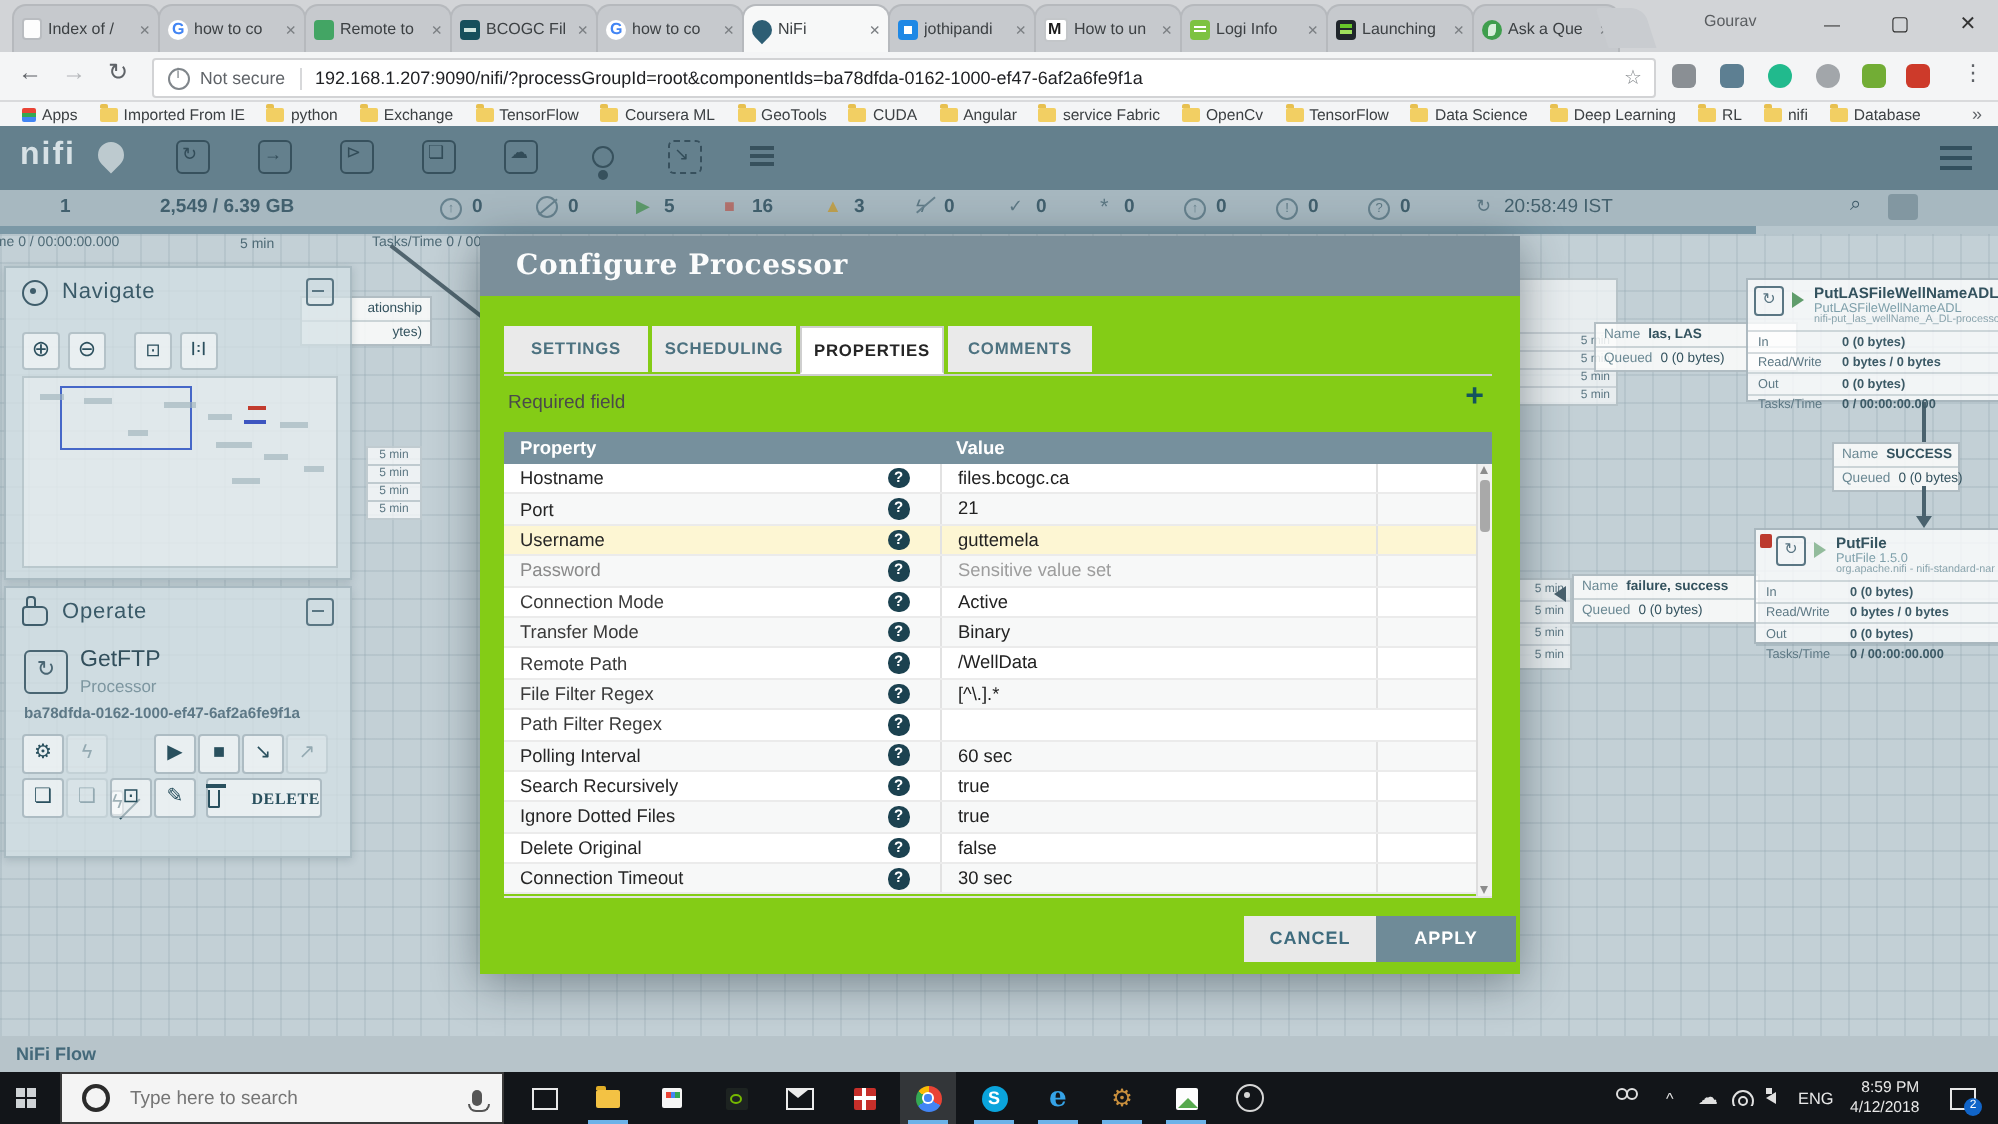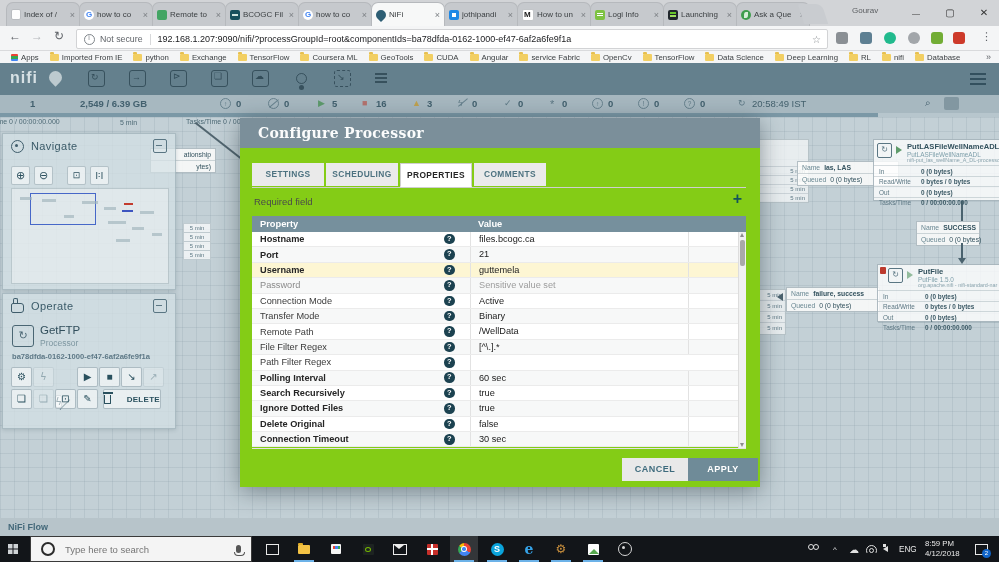--- a/index.html
+++ b/index.html
@@ -134,21 +134,21 @@
   .mm-view{position:absolute;left:18px;top:4px;width:64px;height:30px;border:1.6px solid #4667c8;}
   .mm-chip{position:absolute;background:#9fb4bb;opacity:.65;height:3px;}
   .mm-red{position:absolute;left:112px;top:14px;width:9px;height:1.5px;background:#c23b2e;}
   .mm-blue{position:absolute;left:110px;top:21px;width:11px;height:2px;background:#3d55c0;}
   .op-card-ic{position:absolute;left:9px;top:31px;width:20px;height:20px;border:1.6px solid #4a6673;border-radius:3px;font-size:11px;line-height:19px;text-align:center;color:#4a6673;}
   .op-name{position:absolute;left:37px;top:30px;font-size:11.5px;color:#324f5c;}
   .op-type{position:absolute;left:37px;top:44px;font-size:8.5px;color:#7d96a0;}
   .op-id{position:absolute;left:9px;top:58px;font-size:7.6px;color:#5d7886;white-space:nowrap;font-weight:bold;}
   .ob{position:absolute;width:19px;height:18px;background:rgba(255,255,255,.55);border:1px solid rgba(100,125,137,.45);border-radius:2px;font-size:10px;line-height:17px;text-align:center;color:#29505e;}
   .ob.faded{opacity:.35;}
-  .ob-del{position:absolute;width:56px;height:18px;background:rgba(255,255,255,.55);border:1px solid rgba(100,125,137,.45);border-radius:2px;display:flex;align-items:center;justify-content:center;gap:16px;}
+  .ob-del{position:absolute;width:56px;height:18px;background:rgba(255,255,255,.55);border:1px solid rgba(100,125,137,.45);border-radius:2px;display:flex;align-items:center;justify-content:center;gap:16px;font-family:Liberation Serif, serif;}
   .trash-ic{width:7px;height:8px;border:1.2px solid #29505e;border-top:none;border-radius:0 0 1px 1px;position:relative;}
   .trash-ic::before{content:"";position:absolute;left:-2px;top:-2.5px;width:10px;height:1.5px;background:#29505e;}
   .del-label{font-size:8px;font-weight:bold;color:#29505e;letter-spacing:.3px;}
   .bolt-slash{position:relative;}
   .bolt-slash::after{content:"";position:absolute;left:2px;top:8px;width:14px;height:1.2px;background:#29505e;transform:rotate(-45deg);}
   
   .dialog{position:absolute;left:240px;top:118px;width:520px;height:369px;background:#84cc16;box-shadow:0 4px 22px rgba(20,35,45,.45);z-index:50;}
   .dlg-title{height:30px;background:#7b8f9a;color:#fbfcfc;font-family:"DejaVu Serif","Liberation Serif",serif;font-weight:bold;font-size:14px;line-height:30px;padding-left:18px;letter-spacing:.3px;}
   .dlg-tabs{position:absolute;left:12px;top:45px;right:14px;height:24px;border-bottom:1px solid #cfcfcf;display:flex;gap:2px;}
   .dtab{width:72px;height:23px;line-height:23px;text-align:center;font-size:8.4px;font-weight:bold;letter-spacing:.4px;background:#eaeaea;color:#4d7280;}
@@ -157,21 +157,21 @@
   .add-prop{position:absolute;right:18px;top:72px;font-size:16px;font-weight:bold;color:#14545c;}
   .add-prop::before{content:"+";}
   .ptable{position:absolute;left:12px;top:98px;width:494px;}
   .pt-head{height:16px;background:#76909d;display:flex;color:#fff;font-size:9.3px;font-weight:bold;line-height:16px;}
   .pt-head .c1{padding-left:8px;width:210px;} .pt-head .c2{padding-left:8px;}
   .pt-body{position:relative;height:216px;overflow:hidden;border-bottom:1px solid #e4e4e4;}
   .prow{display:flex;height:14.4px;align-items:center;border-bottom:1px solid #ebebeb;background:#fff;box-sizing:content-box;}
   .prow:nth-child(even){background:#f7f8f8;}
   .prow.hl{background:#fdf6d3;}
   .pname{width:184px;padding-left:8px;font-size:9.2px;color:#3a3a3a;white-space:nowrap;}
-  .prow.req .pname{font-weight:bold;color:#262626;}
+  .prow.req .pname{font-weight:normal;color:#262626;}
   .phelp{width:26px;display:flex;justify-content:flex-start;}
   .help-ic{width:10.5px;height:10.5px;border-radius:50%;background:#1c4250;color:#fff;font-size:7.5px;font-weight:bold;text-align:center;line-height:10.5px;}
   .pval{width:218px;border-left:1px solid #e2e2e2;padding-left:8px;font-size:9.2px;color:#222;height:100%;line-height:14.4px;white-space:nowrap;overflow:hidden;box-sizing:border-box;}
   .prow.muted .pval{color:#9d9d9d;}
   .pfill{flex:1;border-left:1px solid #e2e2e2;height:100%;}
   .vscroll{position:absolute;right:0;top:0;bottom:0;width:7px;background:#f1f1f1;border-left:1px solid #ddd;}
   .vs-thumb{position:absolute;left:1px;top:8px;width:5px;height:26px;background:#a9a9a9;border-radius:2px;}
   .vs-up{position:absolute;left:1px;top:1px;width:0;height:0;border-bottom:4px solid #8c8c8c;border-left:2.5px solid transparent;border-right:2.5px solid transparent;}
   .vs-down{position:absolute;left:1px;bottom:1px;width:0;height:0;border-top:4px solid #8c8c8c;border-left:2.5px solid transparent;border-right:2.5px solid transparent;}
   .dlg-btn{position:absolute;height:23px;line-height:23px;text-align:center;font-size:9px;font-weight:bold;letter-spacing:.5px;top:340px;}
@@ -219,21 +219,21 @@
   .people-ic::before,.people-ic::after{content:"";position:absolute;top:-2px;width:4px;height:4px;border:1.2px solid #e0e0e0;border-radius:50%;}
   .people-ic::before{left:0;} .people-ic::after{left:5px;}
   .chev-up{font-size:8px;color:#e0e0e0;}
   .cloud-ic{font-size:10px;color:#e0e0e0;}
   .wifi-ic{width:11px;height:8px;position:relative;overflow:hidden;}
   .wifi-ic::before{content:"";position:absolute;left:0;top:0;width:11px;height:11px;border:1.3px solid #e0e0e0;border-radius:50%;box-sizing:border-box;}
   .wifi-ic::after{content:"";position:absolute;left:3px;top:3px;width:5px;height:5px;border:1.3px solid #e0e0e0;border-radius:50%;box-sizing:border-box;}
   .spk-ic{width:0;height:0;border-top:3.5px solid transparent;border-bottom:3.5px solid transparent;border-right:5px solid #e0e0e0;position:relative;}
   .spk-ic::after{content:"";position:absolute;left:0;top:-5px;width:3px;height:3px;border-left:3px solid #e0e0e0;}
   .lang{font-size:8.2px;}
-  .clock{font-size:7.8px;line-height:1.25;text-align:left;}
+  .clock{font-size:7.8px;line-height:1.25;text-align:right;}
   .notif-ic{width:11px;height:9px;border:1.3px solid #e8e8e8;position:relative;}
   .notif-badge{position:absolute;right:-4px;bottom:-4px;width:9px;height:9px;background:#1165c9;border-radius:50%;color:#fff;font-size:6px;line-height:9px;text-align:center;}
 </style>
 </head>
 <body>
 
 <div class="screen">
 
   <div class="tabstrip">
     <div class="tab" style="left:6px">

